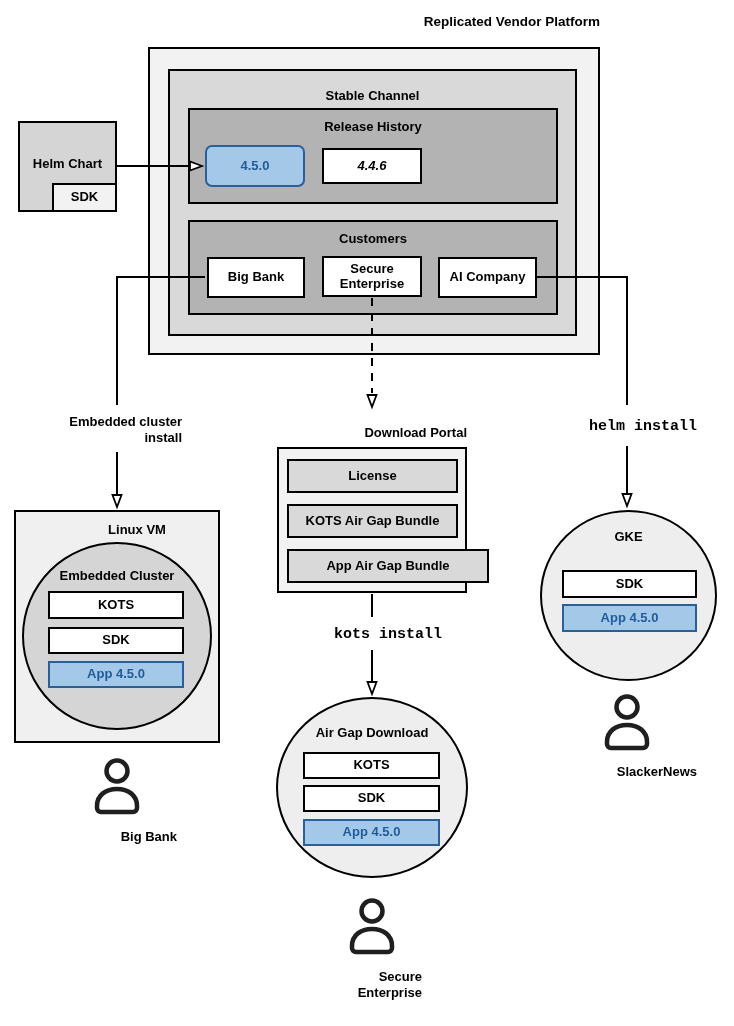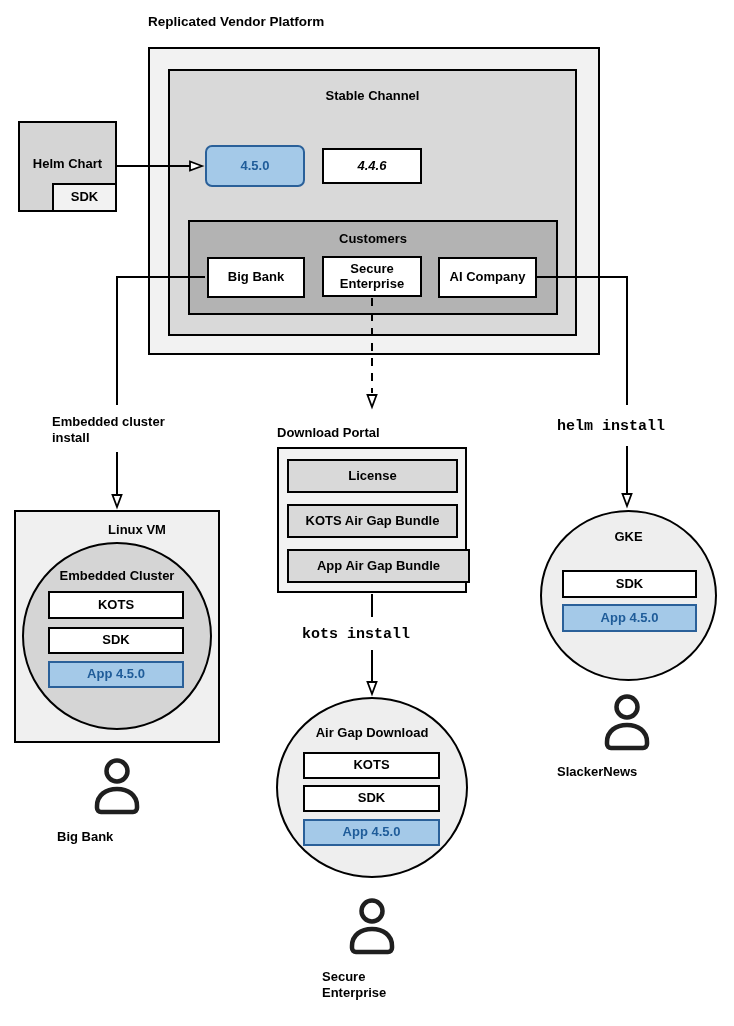--- a/index.html
+++ b/index.html
@@ -16,40 +16,43 @@
   }
   .box{position:absolute; box-sizing:border-box; border:2px solid var(--line);}
   .cell{display:flex; align-items:center; justify-content:center; text-align:center;
         font-size:13px; line-height:1.15; background:#fff;}
   .fill-outer{background:var(--gray-outer);}
   .fill-mid{background:var(--gray-mid);}
   .fill-dark{background:var(--gray-dark);}
   .fill-vm{background:var(--gray-vm);}
   .blue{background:var(--blue-fill); border-color:var(--blue-border); color:var(--blue-text);}
   .box-title{position:absolute; left:0; right:0; text-align:center; font-size:13px;}
-  .free-label{position:absolute; text-align:left; font-size:13px; line-height:1.25;}
+  .free-label{position:absolute; text-align:right; font-size:13px; line-height:1.25;}
   .mono{font-family:"Liberation Mono","DejaVu Sans Mono",monospace; font-size:15px; font-weight:bold;}
   .circle{position:absolute; box-sizing:border-box; border:2px solid var(--line); border-radius:50%;}
   .overlay{position:absolute; left:0; top:0; z-index:20; pointer-events:none;}
   .person{position:absolute; z-index:5;}
   .person svg{display:block;}
 </style>
 </head>
 <body>
 
 <div class="canvas">
 
   <div class="free-label" style="left:148px; top:14px; width:452px; font-size:13.5px;">Replicated Vendor Platform</div>
 
   <div class="box fill-outer" style="left:148px; top:47px; width:452px; height:308px;"></div>
 
   <div class="box fill-mid" style="left:168px; top:69px; width:409px; height:267px;">
     <div class="box-title" style="top:17px;">Stable Channel</div>
   </div>
 
+  <div class="box fill-dark" style="left:188px; top:108px; width:370px; height:96px;">
+    <div class="box-title" style="top:9px;">Release History</div>
+  </div>
   <div class="box cell blue" style="left:205px; top:145px; width:100px; height:42px;border-radius:7px;">4.5.0</div>
   <div class="box cell" style="left:322px; top:148px; width:100px; height:36px;font-style:italic;">4.4.6</div>
 
   <div class="box fill-dark" style="left:188px; top:220px; width:370px; height:95px;">
     <div class="box-title" style="top:9px;">Customers</div>
   </div>
   <div class="box cell" style="left:207px; top:257px; width:98px; height:41px;">Big Bank</div>
   <div class="box cell" style="left:322px; top:256px; width:100px; height:41px; padding:0 14px;">Secure Enterprise</div>
   <div class="box cell" style="left:438px; top:257px; width:99px; height:41px;">AI Company</div>
 
@@ -61,21 +64,21 @@
   <div class="free-label" style="left:52px; top:414px; width:130px;">Embedded cluster install</div>
 
   <div class="free-label mono" style="left:302px; top:626px; width:140px;">kots install</div>
 
   <div class="free-label mono" style="left:557px; top:418px; width:140px;">helm install</div>
 
   <div class="free-label" style="left:277px; top:425px; width:190px;">Download Portal</div>
   <div class="box fill-outer" style="left:277px; top:447px; width:190px; height:146px;"></div>
   <div class="box cell fill-mid" style="left:287px; top:459px; width:171px; height:34px;">License</div>
   <div class="box cell fill-mid" style="left:287px; top:504px; width:171px; height:34px;">KOTS Air Gap Bundle</div>
-  <div class="box cell fill-mid" style="left:287px; top:549px; width:183px; height:34px;">App Air Gap Bundle</div>
+  <div class="box cell fill-mid" style="left:287px; top:549px; width:202px; height:34px;">App Air Gap Bundle</div>
 
   <div class="box fill-vm" style="left:14px; top:510px; width:206px; height:233px;">
     <div class="box-title" style="top:10px;margin-left:40px;">Linux VM</div>
   </div>
   <div class="circle" style="left:22px; top:542px; width:190px; height:188px; background:var(--gray-circle);">
     <div class="box-title" style="top:24px;">Embedded Cluster</div>
   </div>
   <div class="box cell" style="left:48px; top:591px; width:136px; height:28px;">KOTS</div>
   <div class="box cell" style="left:48px; top:627px; width:136px; height:27px;">SDK</div>
   <div class="box cell blue" style="left:48px; top:661px; width:136px; height:27px;">App 4.5.0</div>

